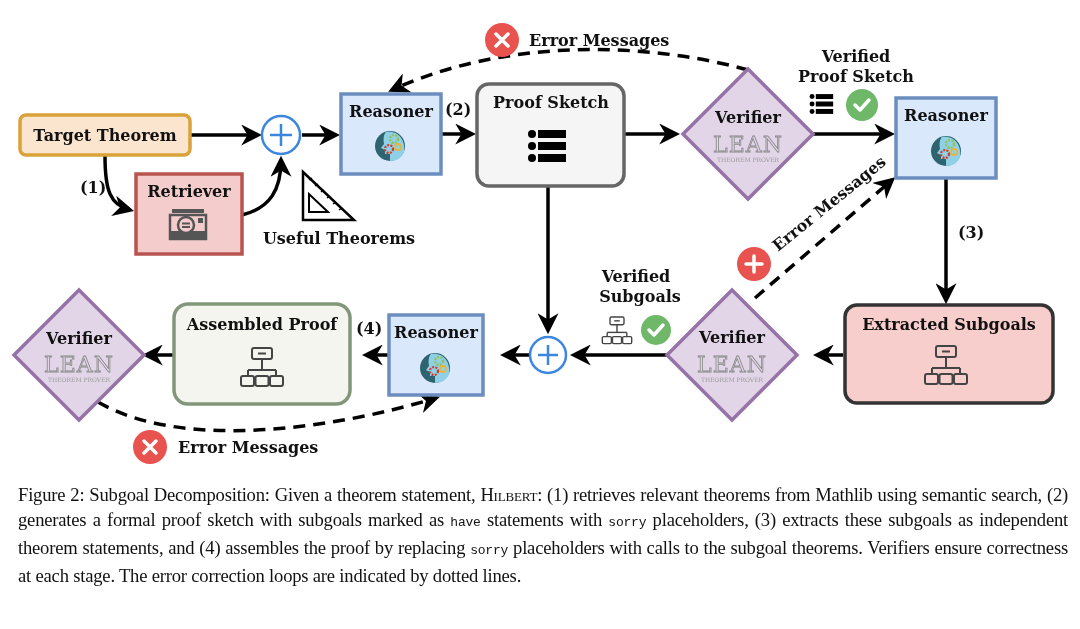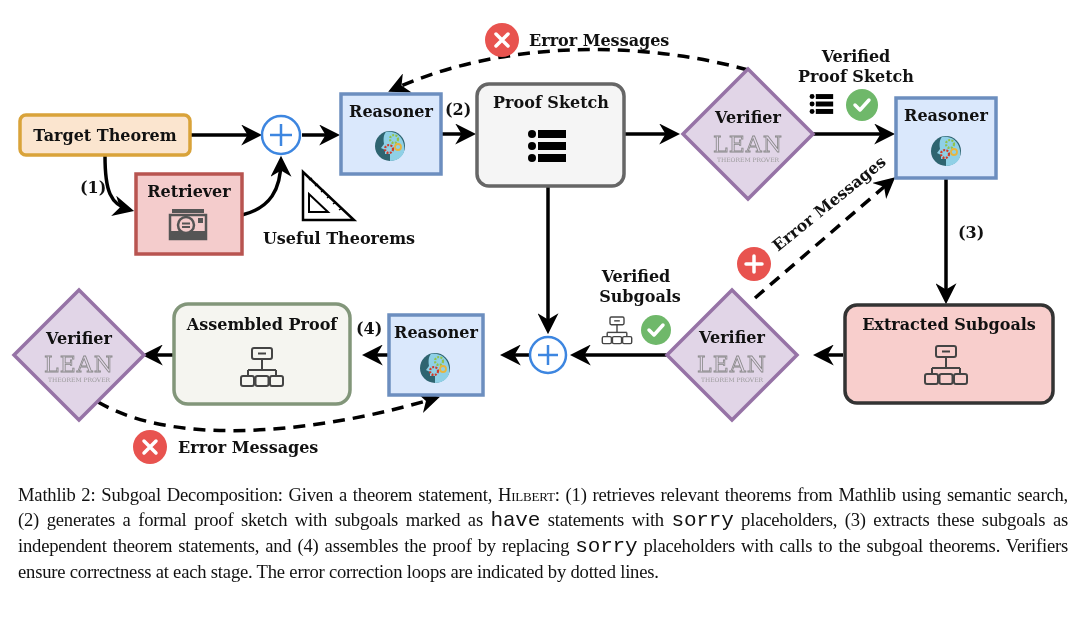--- a/index.html
+++ b/index.html
@@ -4,21 +4,21 @@
 <style>
   html,body{margin:0;padding:0;background:#ffffff;}
   body{width:1080px;height:629px;position:relative;overflow:hidden;}
   svg text{font-family:"DejaVu Serif","Liberation Serif",serif;}
   .lbl{font-weight:bold;font-size:16px;fill:#111;}
   .num{font-weight:bold;font-size:16px;fill:#111;}
   .caption{position:absolute;left:18px;top:482px;width:1050px;
     font-family:"Liberation Serif","DejaVu Serif",serif;font-size:18.6px;line-height:25px;color:#111;
     text-align:justify;letter-spacing:-0.2px;}
   .caption b{font-weight:normal;}
-  .caption .mono{font-family:"Liberation Mono","DejaVu Sans Mono",monospace;font-size:21px;}
+  .caption .mono{font-family:"Liberation Mono","DejaVu Sans Mono",monospace;font-size:13px;}
   .caption .sc{font-variant:small-caps;}
 </style>
 </head>
 <body>
 
 
 
 <svg width="1080" height="470" viewBox="0 0 1080 470" xmlns="http://www.w3.org/2000/svg">
   <defs>
     <marker id="ah" viewBox="0 0 10 10" refX="8" refY="5" markerWidth="6" markerHeight="6" orient="auto-start-reverse">
@@ -205,18 +205,18 @@
   </g>
 
   <g>
     <circle cx="150" cy="447" r="17" fill="#e8534f"></circle>
     <path d="M144,441 L156,453 M156,441 L144,453" stroke="#fff" stroke-width="3.5" stroke-linecap="round"></path>
   </g>
   <text class="lbl" x="178" y="453">Error Messages</text>
 </svg>
 
 <div class="caption">
-  <span>Mathlib 2:</span>
+  <span>Figure 2:</span>
   <b>Subgoal Decomposition:</b><span> Given a theorem statement, </span><span class="sc">Hilbert</span><span>: (1) retrieves relevant theorems from Mathlib using semantic search, (2) generates a formal proof sketch with subgoals marked as </span><span class="mono">have</span><span> statements with </span><span class="mono">sorry</span><span> placeholders, (3) extracts these subgoals as independent theorem statements, and (4) assembles the proof by replacing </span><span class="mono">sorry</span><span> placeholders with calls to the subgoal theorems. Verifiers ensure correctness at each stage. The error correction loops are indicated by dotted lines.</span>
 </div>
 
 
 
 
 </body></html>

